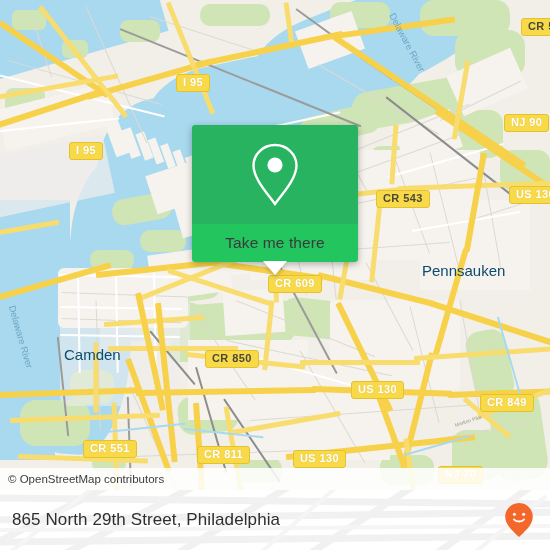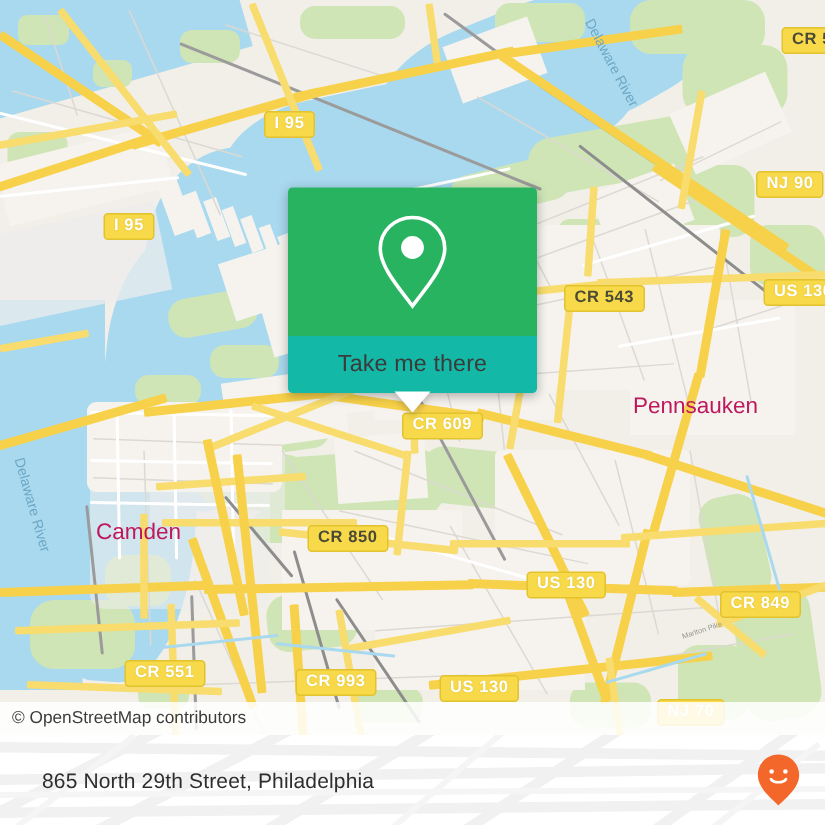--- a/index.html
+++ b/index.html
@@ -39,21 +39,21 @@
     letter-spacing:0.4px;
     padding:2px 6px 3px 6px;
     line-height:11px;
     white-space:nowrap;
     text-shadow:0 0 1px rgba(160,135,10,.35);
     font-family:"Liberation Sans",sans-serif;
   }
   .shield.dark{color:#4a4a36;text-shadow:none;}
 
   .placelbl{
-    position:absolute;color:#be185d;font-size:15px;white-space:nowrap;
+    position:absolute;color:#0c4a6e;font-size:15px;white-space:nowrap;
     font-family:"Liberation Sans",sans-serif;
   }
   .riverlbl{
     position:absolute;color:#6da7c4;font-size:9.5px;white-space:nowrap;
     font-family:"Liberation Sans",sans-serif;transform-origin:0 50%;
   }
   .tinylbl{
     position:absolute;color:#9a9a8f;font-size:5px;white-space:nowrap;
     transform-origin:0 50%;font-family:"Liberation Sans",sans-serif;
   }
@@ -74,21 +74,21 @@
     box-shadow:0 2px 7px rgba(0,0,0,.30);
     overflow:visible;
   }
   #callout-top{
     position:absolute;left:0;top:0;width:166px;height:99px;
     background:#27b35f;border-radius:3px 3px 0 0;
     display:flex;align-items:center;justify-content:center;
   }
   #callout-bottom{
     position:absolute;left:0;top:99px;width:166px;height:38px;
-    background:#14b8a6;border-radius:0 0 3px 3px;
+    background:#22c55e;border-radius:0 0 3px 3px;
     display:flex;align-items:center;justify-content:center;
   }
   #callout-label{
     font-size:15.5px;color:#3b3b3b;letter-spacing:.1px;
     font-family:"Liberation Sans",sans-serif;
   }
   #callout-tail{
     position:absolute;left:71px;top:136px;width:0;height:0;
     border-left:12px solid transparent;
     border-right:12px solid transparent;
@@ -96,22 +96,22 @@
     filter:drop-shadow(0 3px 2px rgba(0,0,0,.18));
   }
 
   
   #footer{
     position:absolute;left:0;top:490px;width:550px;height:60px;
     background:#ffffff;overflow:hidden;
   }
   #footer-wm{position:absolute;left:0;top:0;width:550px;height:60px;opacity:.9;}
   #footer-addr{
-    position:absolute;left:28px;top:0;height:60px;display:flex;align-items:center;
-    font-size:14px;color:#2e2e2e;letter-spacing:.1px;
+    position:absolute;left:12px;top:0;height:60px;display:flex;align-items:center;
+    font-size:17px;color:#2e2e2e;letter-spacing:.1px;
     font-family:"Liberation Sans",sans-serif;
   }
   #footer-logo{
     position:absolute;right:16px;top:0;height:60px;display:flex;align-items:center;
   }
   #logo-word{
     font-size:30px;font-weight:bold;color:#1b1b1b;letter-spacing:-1.2px;
     font-family:"DejaVu Sans",sans-serif;margin-left:1px;line-height:30px;
   }
 </style>
@@ -368,21 +368,21 @@
       <div class="shield" style="left:69px;top:142px;">I 95</div>
       <div class="shield dark" style="left:376px;top:190px;">CR 543</div>
       <div class="shield dark" style="left:521px;top:18px;">CR 5</div>
       <div class="shield" style="left:504px;top:114px;">NJ 90</div>
       <div class="shield" style="left:509px;top:186px;">US 130</div>
       <div class="shield" style="left:236px;top:275px;margin-left:32px;">CR 609</div>
       <div class="shield dark" style="left:205px;top:350px;">CR 850</div>
       <div class="shield" style="left:351px;top:381px;">US 130</div>
       <div class="shield" style="left:480px;top:394px;">CR 849</div>
       <div class="shield" style="left:83px;top:440px;">CR 551</div>
-      <div class="shield" style="left:197px;top:446px;">CR 993</div>
+      <div class="shield" style="left:197px;top:446px;">CR 811</div>
       <div class="shield" style="left:293px;top:450px;">US 130</div>
       <div class="shield" style="left:438px;top:466px;">NJ 70</div>
     </div>
 
     <div id="attrib">
       <span>© OpenStreetMap contributors</span>
     </div>
 
   </div>
 

